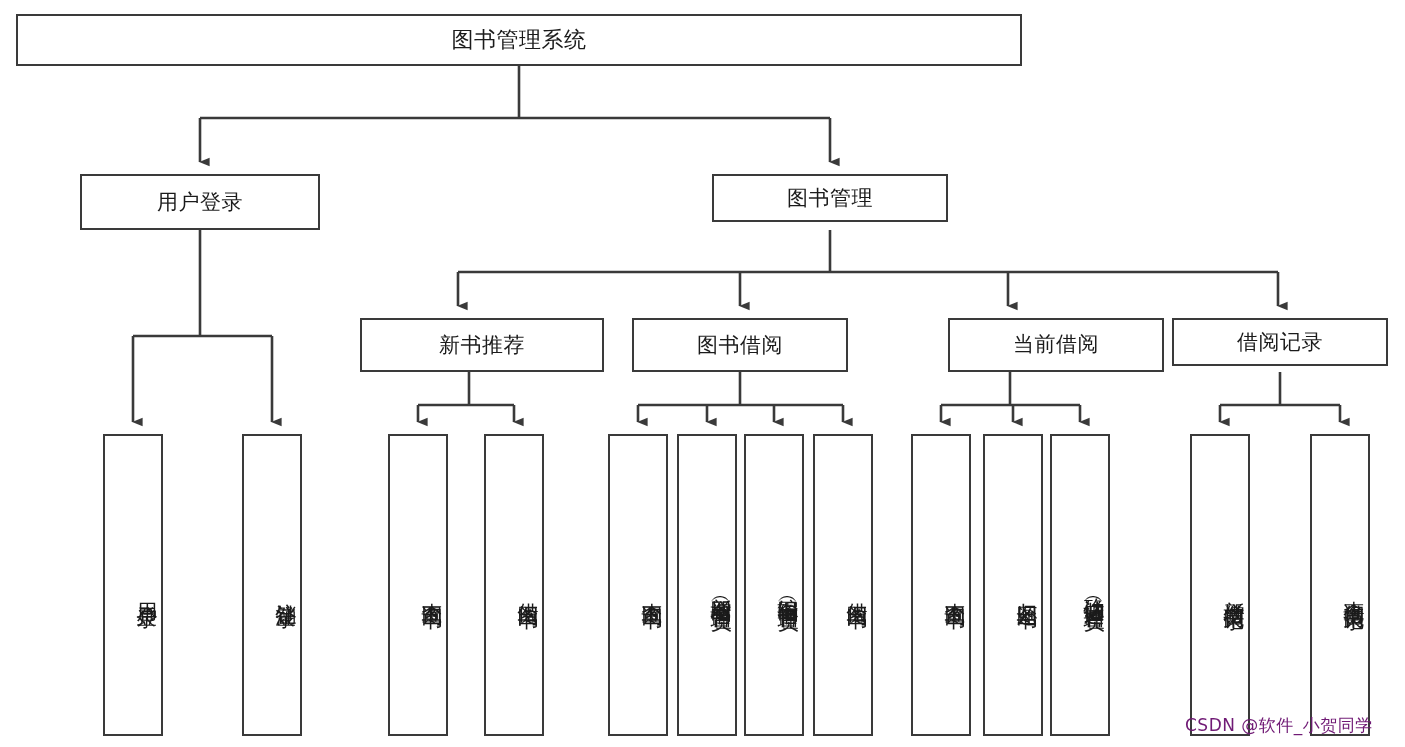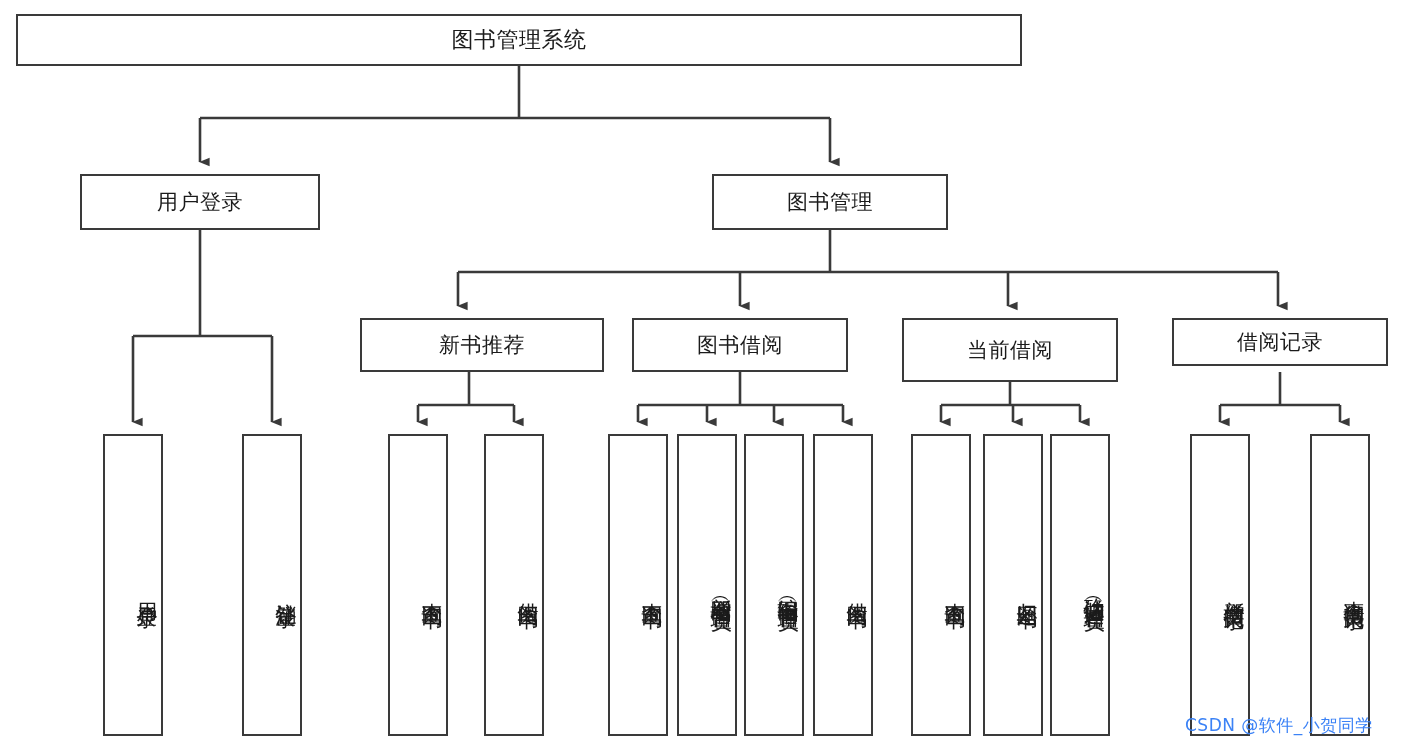--- a/index.html
+++ b/index.html
@@ -52,21 +52,21 @@
     letter-spacing: 2px;
     padding-top: 10px;
     align-items: flex-start;
     justify-content: center;
   }
   #watermark {
     position: absolute;
     left: 1185px;
     top: 714px;
     font-size: 17px;
-    color: #3b82f6;
+    color: #701a75;
     white-space: nowrap;
     letter-spacing: 0.5px;
     font-family: "DejaVu Sans", "Liberation Sans", sans-serif;
   }
 </style>
 </head>
 <body>
 
 <div id="stage">
 
@@ -116,25 +116,25 @@
       <path d="M1280,372 L1280,405"></path>
       <path d="M1220,405 L1340,405"></path>
       <path d="M1220,405 L1220,422" marker-end="url(#arrow)"></path>
       <path d="M1340,405 L1340,422" marker-end="url(#arrow)"></path>
     </g>
   </svg>
 
   <div class="node h root" style="left:16px;top:14px;width:1006px;height:52px;">图书管理系统</div>
 
   <div class="node h" style="left:80px;top:174px;width:240px;height:56px;">用户登录</div>
-  <div class="node h" style="left:712px;top:174px;width:236px;height:56px;">图书管理</div>
+  <div class="node h" style="left:712px;top:174px;width:236px;height:48px;">图书管理</div>
 
   <div class="node h" style="left:360px;top:318px;width:244px;height:54px;">新书推荐</div>
   <div class="node h" style="left:632px;top:318px;width:216px;height:54px;">图书借阅</div>
-  <div class="node h" style="left:902px;top:318px;width:216px;height:64px;">当前借阅</div>
+  <div class="node h" style="left:948px;top:318px;width:216px;height:54px;font-family:Liberation Serif, serif;">当前借阅</div>
   <div class="node h" style="left:1172px;top:318px;width:216px;height:48px;">借阅记录</div>
 
   <div class="node v" style="left:103px;top:434px;width:60px;height:302px;">用户登录</div>
   <div class="node v" style="left:242px;top:434px;width:60px;height:302px;">注销登录</div>
   <div class="node v" style="left:388px;top:434px;width:60px;height:302px;">查询图书</div>
   <div class="node v" style="left:484px;top:434px;width:60px;height:302px;">借阅图书</div>
   <div class="node v" style="left:608px;top:434px;width:60px;height:302px;">查询图书</div>
   <div class="node v" style="left:677px;top:434px;width:60px;height:302px;">新增图书（管理员）</div>
   <div class="node v" style="left:744px;top:434px;width:60px;height:302px;">编辑图书（管理员）</div>
   <div class="node v" style="left:813px;top:434px;width:60px;height:302px;">借阅图书</div>

